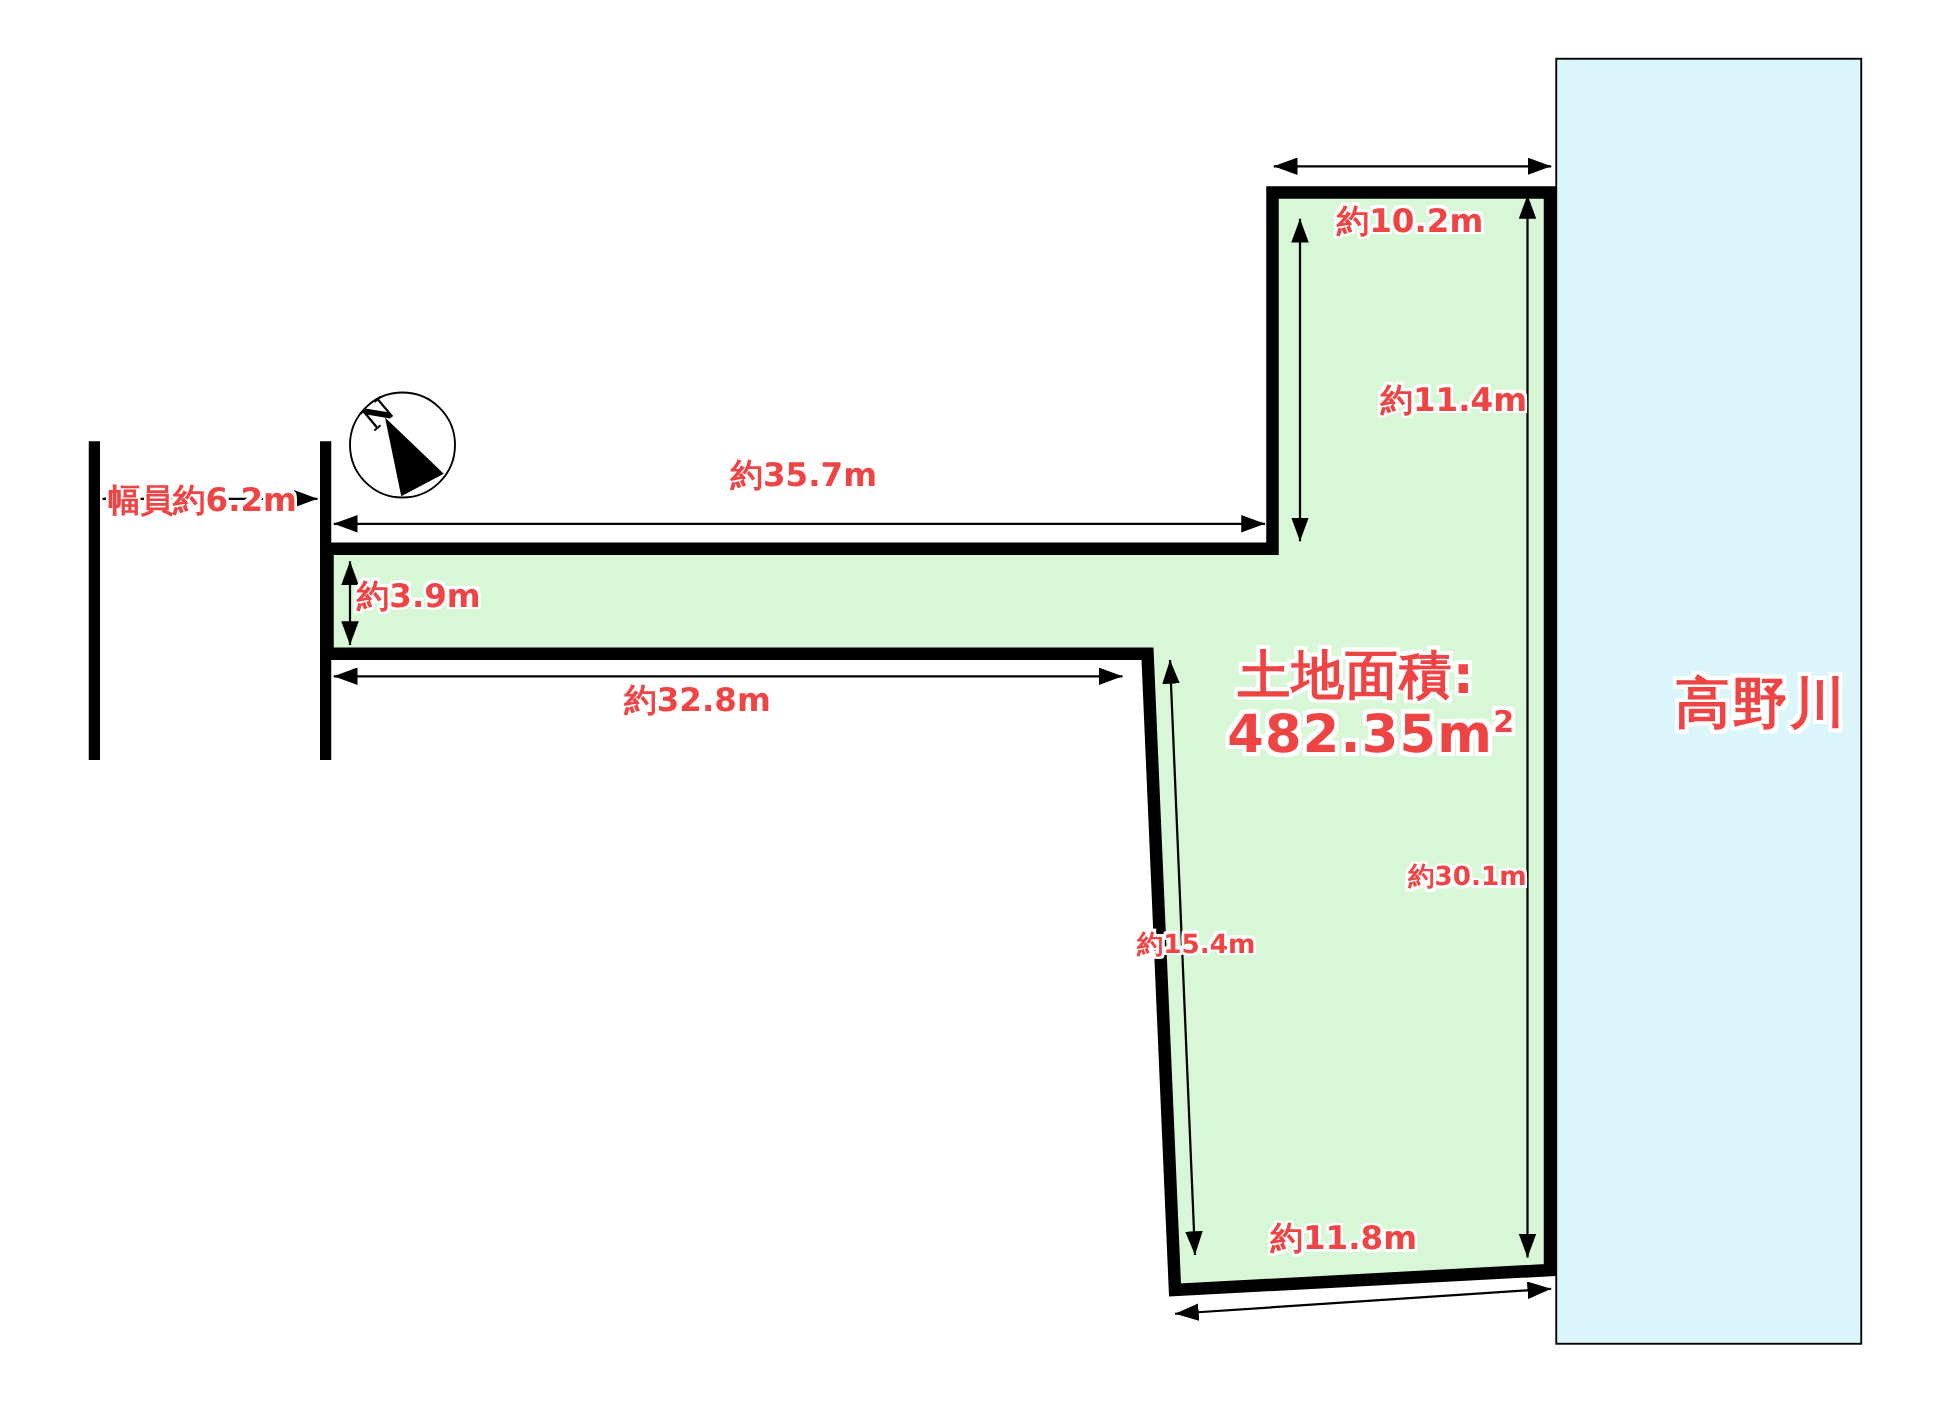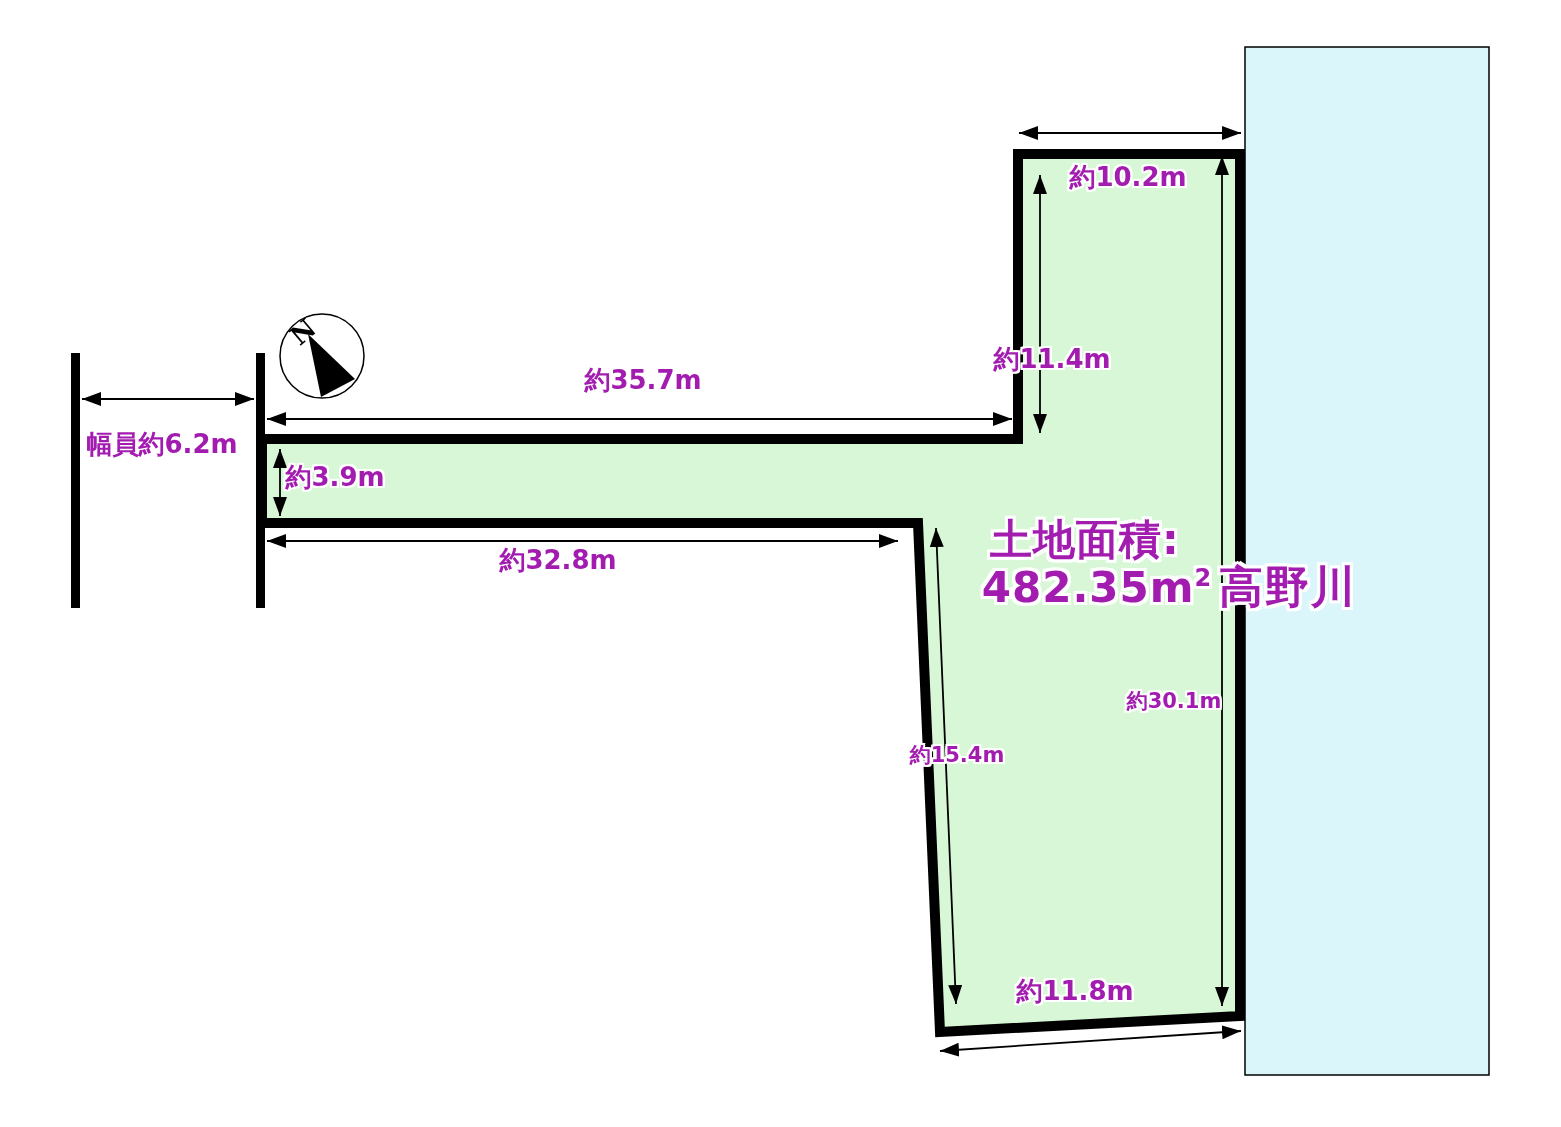--- a/index.html
+++ b/index.html
@@ -9,21 +9,21 @@
     height: 1127px;
     background: #ffffff;
     font-family: "DejaVu Sans", "Liberation Sans", sans-serif;
     overflow: hidden;
   }
   #shapes { position: absolute; left: 0; top: 0; width: 1561px; height: 1127px; }
   .lbl {
     position: absolute;
     transform: translate(-50%, -50%);
     white-space: nowrap;
-    color: #a21caf;
+    color: #ef4444;
     font-weight: bold;
     text-shadow:
       -2px -2px 0 #fff, 2px -2px 0 #fff, -2px 2px 0 #fff, 2px 2px 0 #fff,
       -2px 0 0 #fff, 2px 0 0 #fff, 0 -2px 0 #fff, 0 2px 0 #fff;
   }
   .dim { font-size: 26px; }
   .dim-sm { font-size: 21px; }
   .river-name {
     font-size: 44px;
     font-weight: bold;
@@ -77,30 +77,30 @@
       <line x1="280" y1="449" x2="280" y2="516" marker-start="url(#ah)" marker-end="url(#ah)"></line>
       <line x1="267" y1="541" x2="898" y2="541" marker-start="url(#ah)" marker-end="url(#ah)"></line>
       <line x1="1019" y1="133" x2="1241" y2="133" marker-start="url(#ah)" marker-end="url(#ah)"></line>
       <line x1="1040" y1="175" x2="1040" y2="433" marker-start="url(#ah)" marker-end="url(#ah)"></line>
       <line x1="1222" y1="156" x2="1222" y2="1006" marker-start="url(#ah)" marker-end="url(#ah)"></line>
       <line x1="936" y1="528" x2="956" y2="1004" marker-start="url(#ah)" marker-end="url(#ah)"></line>
       <line x1="940" y1="1051" x2="1241" y2="1031" marker-start="url(#ah)" marker-end="url(#ah)"></line>
     </g>
   </svg>
 
-  <div class="lbl dim" style="left:162px; top:444px;">幅員約6.2m</div>
+  <div class="lbl dim" style="left:162px; top:400px;">幅員約6.2m</div>
   <div class="lbl dim" style="left:643px; top:380px;">約35.7m</div>
   <div class="lbl dim" style="left:335px; top:477px;">約3.9m</div>
   <div class="lbl dim" style="left:558px; top:560px;">約32.8m</div>
   <div class="lbl dim" style="left:1128px; top:177px;">約10.2m</div>
-  <div class="lbl dim" style="left:1052px; top:320px;margin-top:39px;">約11.4m</div>
+  <div class="lbl dim" style="left:1163px; top:320px;">約11.4m</div>
   <div class="lbl dim-sm lbl" style="left:1174px; top:701px; position:absolute;">約30.1m</div>
   <div class="lbl dim-sm lbl" style="left:957px; top:755px; position:absolute;">約15.4m</div>
   <div class="lbl dim" style="left:1075px; top:991px;">約11.8m</div>
 
-  <div class="lbl river-name" style="left:1288px; top:563px;margin-top:24px;">高野川</div>
+  <div class="lbl river-name" style="left:1409px; top:563px;">高野川</div>
 
   <div class="lbl center-line" style="left:1085px; top:540px;">土地面積:</div>
   <div class="lbl center-line" style="left:1085px; top:587px;margin-left:12px;">
     <span>482.35</span><span>m</span><span class="sup2">2</span>
   </div>
 
 </div>
 
 </body></html>

